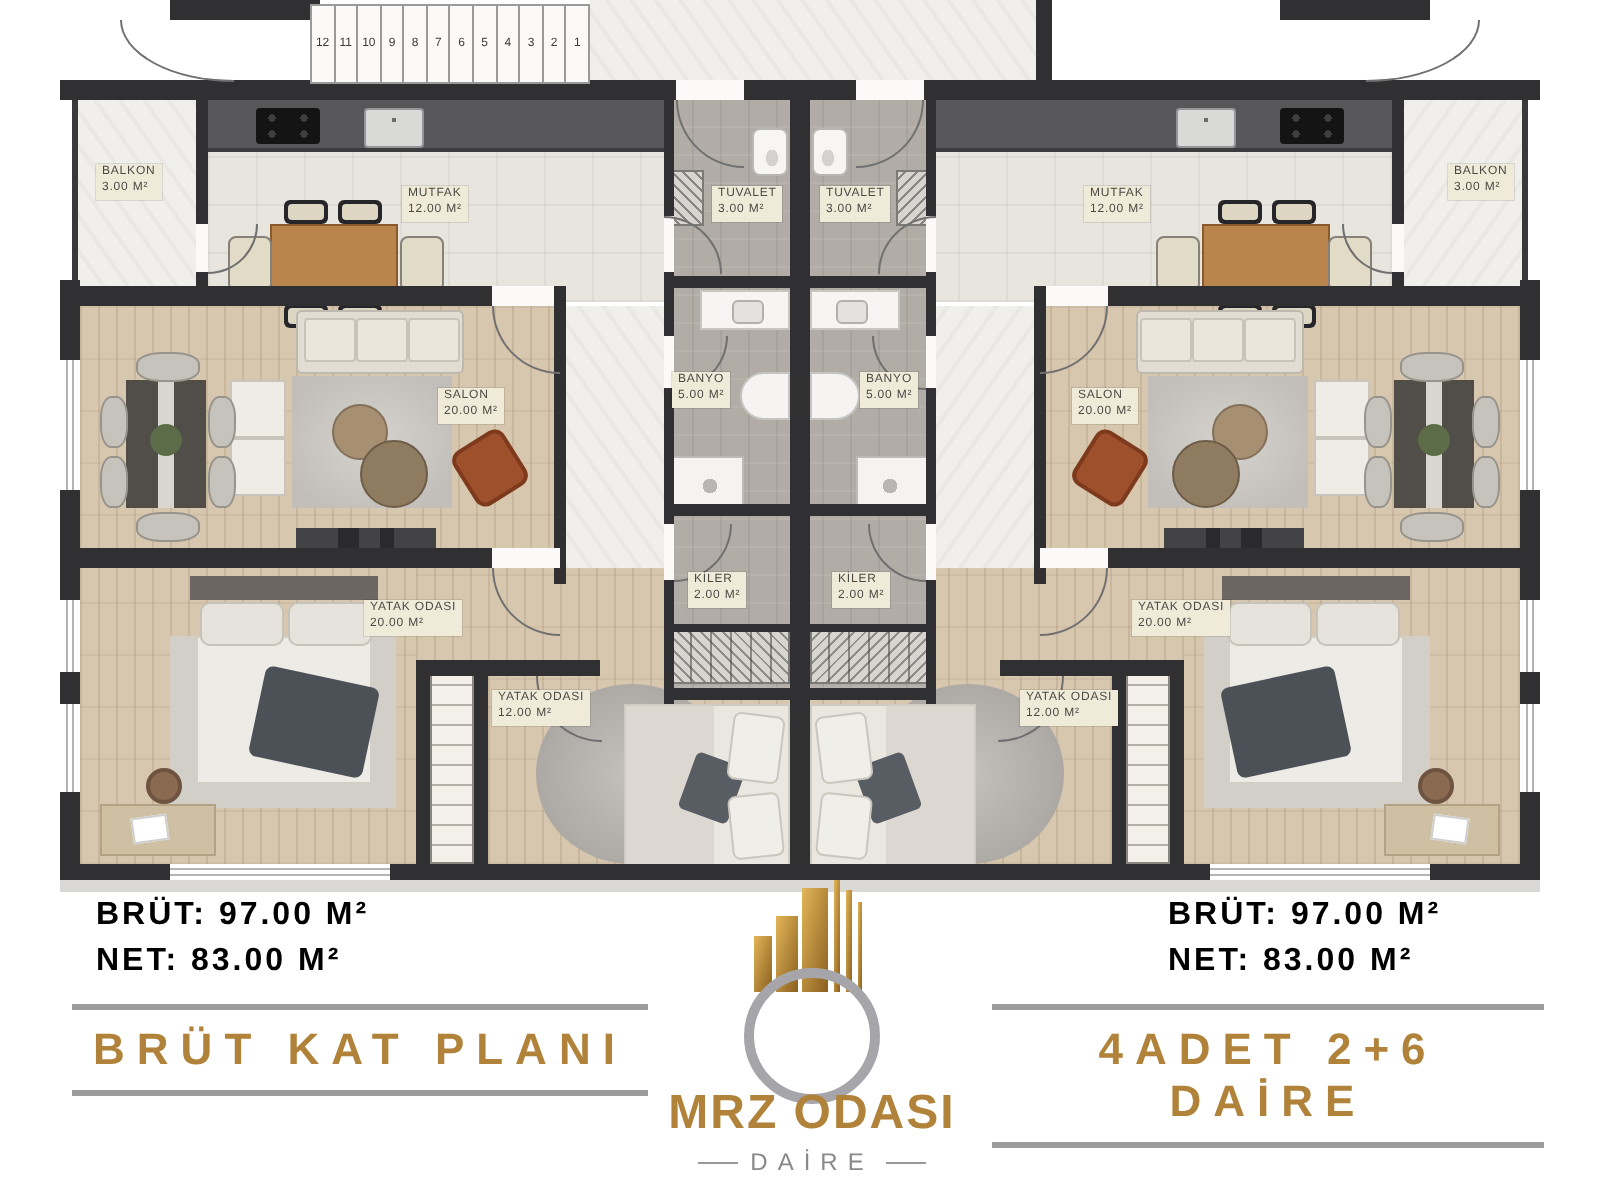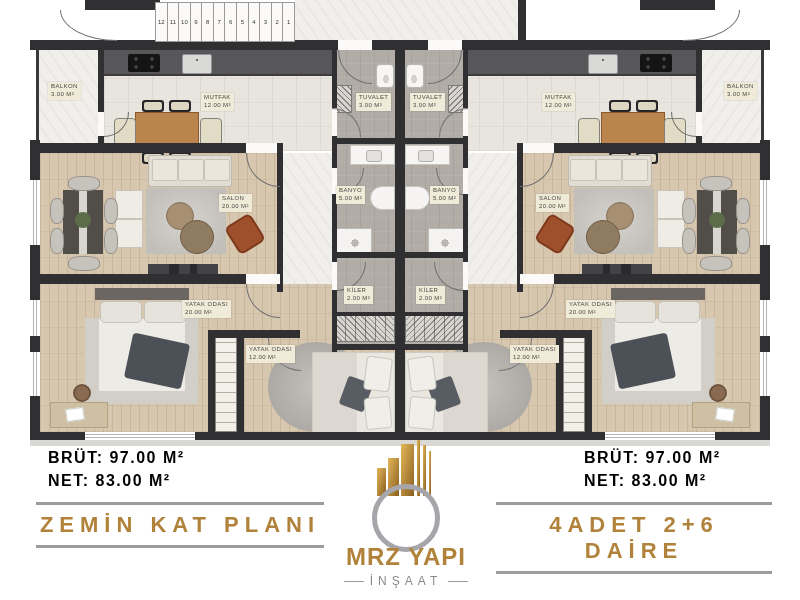--- a/index.html
+++ b/index.html
@@ -380,21 +380,21 @@
     <div>BRÜT: 97.00 M²</div>
     <div>NET: 83.00 M²</div>
   </div>
   <div class="stats" style="left:584px;top:446px;">
     <div>BRÜT: 97.00 M²</div>
     <div>NET: 83.00 M²</div>
   </div>
 
   <div class="tblock" style="left:36px;top:502px;width:288px;">
     <div class="rule"></div>
-    <div class="gtitle">ZEMİN KAT PLANI</div>
+    <div class="gtitle">BRÜT KAT PLANI</div>
     <div class="rule"></div>
   </div>
   <div class="tblock" style="left:496px;top:502px;width:276px;">
     <div class="rule"></div>
     <div class="gtitle">4ADET 2+6 DAİRE</div>
     <div class="rule"></div>
   </div>
 
   <div id="logo">
     <svg width="70" height="56" viewBox="0 0 70 56">
@@ -405,21 +405,21 @@
         </linearGradient>
       </defs>
       <rect x="6" y="28" width="9" height="28" fill="url(#g1)"></rect>
       <rect x="17" y="18" width="11" height="38" fill="url(#g1)"></rect>
       <rect x="30" y="4" width="13" height="52" fill="url(#g1)"></rect>
       <rect x="46" y="0" width="3" height="56" fill="url(#g1)"></rect>
       <rect x="52" y="5" width="3" height="51" fill="url(#g1)"></rect>
       <rect x="58" y="11" width="2" height="45" fill="url(#g1)"></rect>
     </svg>
     <div class="ring"></div>
-    <div class="lname">MRZ YAPI</div>
+    <div class="lname">MRZ ODASI</div>
     <div class="lsub">
       <span class="dash"></span>
-      <span>İNŞAAT</span>
+      <span>DAİRE</span>
       <span class="dash"></span>
     </div>
   </div>
 
 </div>
 
 </body></html>

